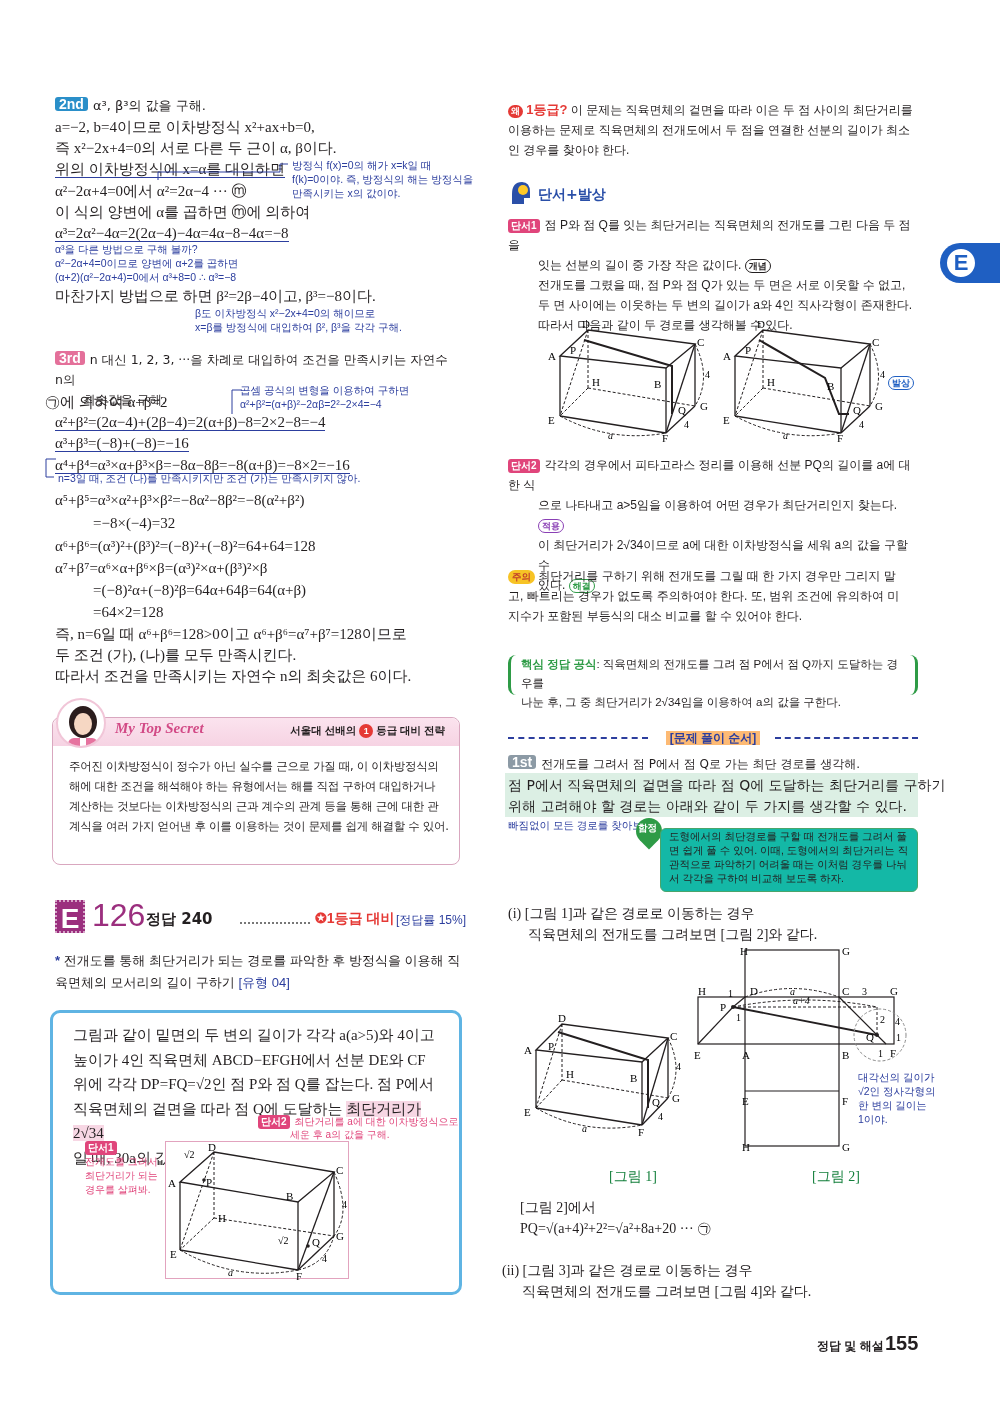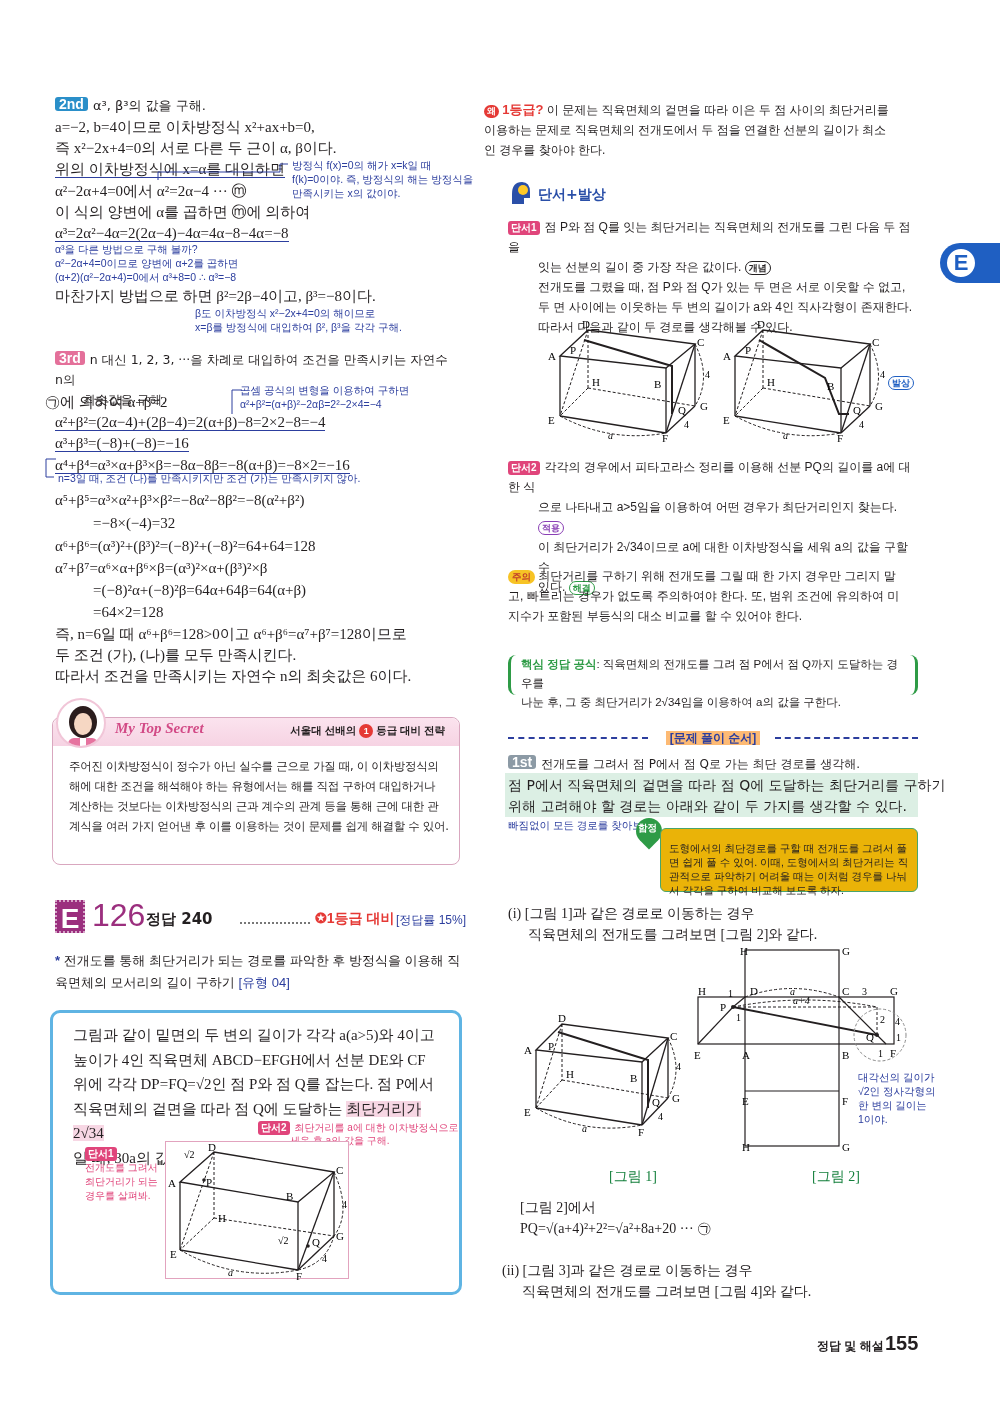--- a/index.html
+++ b/index.html
@@ -8,21 +8,21 @@
   .abs { position: absolute; }
   .sans { font-family: "DejaVu Sans", "Liberation Sans", sans-serif; }
   .serif { font-family: "Liberation Serif", "DejaVu Serif", serif; }
   .blue-note { color: #2c3e9e; font-family: "Liberation Sans", sans-serif; font-size: 10.5px; line-height: 14px; }
   .main-line { font-size: 15px; line-height: 21px; white-space: nowrap; }
   .u-blue { border-bottom: 1.5px solid #2c3e9e; }
   .step-badge { display: inline-block; color: #fff; font-family: "Liberation Sans", sans-serif; font-weight: bold; font-size: 14px; padding: 0 4px; border-radius: 3px; line-height: 14px; margin-right: 5px; vertical-align: 1px; }
   .badge-2nd { background: #2a8fc9; }
   .badge-3rd { background: #e4709a; }
   .badge-1st { background: #8c9aa5; }
-  .dan-badge { display: inline-block; background: #e0457b; color: #fff; font-family: "Liberation Sans", sans-serif; font-weight: bold; font-size: 10px; padding: 0 3px; border-radius: 3px; line-height: 14px; margin-right: 5px; margin-top: 6px; }
+  .dan-badge { display: inline-block; background: #e0457b; color: #fff; font-family: "Liberation Sans", sans-serif; font-weight: bold; font-size: 10px; padding: 0 3px; border-radius: 3px; line-height: 14px; margin-right: 5px; }
   .circ { display: inline-block; border: 1.2px solid currentColor; border-radius: 10px; font-size: 9px; padding: 0 3px; line-height: 12px; font-family: Liberation Serif, serif; font-weight: bold; }
   .right-text { font-family: "Liberation Sans", sans-serif; font-size: 12px; line-height: 20px; color: #231f20; }
   
   .e-tab { right: 0; top: 243px; width: 60px; height: 40px; background: #1f5fc2; border-radius: 20px 0 0 20px; }
   .e-tab-circle { left: 4px; top: 3px; width: 34px; height: 34px; border-radius: 50%; background: #fff; border: 3px solid #1f5fc2; color: #1f5fc2; font: bold 22px "Liberation Sans", sans-serif; text-align: center; line-height: 28px; }
   
   .secret-box { left: 52px; top: 717px; width: 408px; height: 148px; border: 1.5px solid #d9a7bf; border-radius: 8px; background: #fff; }
   .secret-head { left: 0; top: 0; width: 100%; height: 28px; background: linear-gradient(#fbe3ee,#f6d3e3); border-radius: 8px 8px 0 0; }
   .secret-title { left: 62px; top: 2px; color: #d24a86; font: italic bold 15px "Liberation Serif", serif; }
   .secret-sub { right: 14px; top: 6px; font: bold 10.5px "Liberation Sans", sans-serif; color: #231f20; }
@@ -43,21 +43,21 @@
   .rate { left: 396px; top: 912px; font: 12px "Liberation Sans", sans-serif; color: #2c3e9e; }
   .desc { left: 55px; top: 950px; width: 410px; font: 13px/22px "Liberation Sans", sans-serif; color: #231f20; }
   .desc .star { color: #2c3e9e; font-weight: bold; }
   .desc .type { color: #2c3e9e; }
   
   .core-box { left: 508px; top: 655px; width: 410px; height: 40px; border-left: 3px solid #2e9b46; border-right: 3px solid #2e9b46; border-radius: 8px; padding: 0 10px; font: 11.5px/19px "Liberation Sans", sans-serif; }
   .core-title { color: #2e9b46; font-weight: bold; }
   .order-head { left: 508px; top: 730px; width: 410px; text-align: center; font: bold 12px "Liberation Sans", sans-serif; color: #2c3e9e; }
   .order-line { top: 737px; height: 0; border-top: 2px dashed #2c3e9e; }
   .green-band { left: 505px; top: 773px; width: 413px; height: 44px; background: #dcefe4; }
-  .tip-box { left: 660px; top: 828px; width: 258px; height: 64px; border: 1.5px solid #4aa56b; border-radius: 6px; background: #eab308; padding: 12px 8px; font: 10.5px/14px "Liberation Sans", sans-serif; color: #231f20; }
+  .tip-box { left: 660px; top: 828px; width: 258px; height: 64px; border: 1.5px solid #4aa56b; border-radius: 6px; background: #14b8a6; padding: 0 8px; font: 10.5px/14px "Liberation Sans", sans-serif; color: #231f20; }
   .tip-pin { left: 636px; top: 818px; width: 26px; height: 26px; border-radius: 50% 50% 50% 0; transform: rotate(-45deg); background: #2e9b46; }
   .tip-pin-label { left: 638px; top: 822px; color: #fff; font: bold 9.5px "Liberation Sans", sans-serif; }
   .caption { font: 14px "Liberation Serif", serif; color: #15803d; margin-left: 24px; }
   .footer-label { left: 817px; top: 1338px; font: bold 12px "Liberation Sans", sans-serif; }
   .footer-num { left: 885px; top: 1332px; font: bold 20px "Liberation Sans", sans-serif; }
   svg text { font-family: "Liberation Serif", serif; }
 </style>
 </head>
 <body>
 
@@ -204,21 +204,21 @@
       <text x="146" y="104" font-size="11">Q</text>
       <text x="18" y="16" font-size="10">√2</text>
       <text x="112" y="102" font-size="10">√2</text>
       <text x="176" y="66" font-size="10">4</text>
       <text x="156" y="120" font-size="10">4</text>
       <text x="62" y="134" font-size="10" font-style="italic">a</text>
     </svg>
   </div>
 </div>
 
-<div class="abs right-text" style="left:484px; top:100px; width:412px;">
+<div class="abs right-text" style="left:508px; top:100px; width:412px;">
   <span style="display:inline-block; background:#e53935; color:#fff; font-size:9px; font-weight:bold; border-radius:8px; padding:0 3px; line-height:13px;">왜</span>
   <span style="color:#e53935; font-weight:bold; font-size:13px;">1등급?</span>
   <span>이 문제는 직육면체의 겉면을 따라 이은 두 점 사이의 최단거리를 이용하는 문제로 직육면체의 전개도에서 두 점을 연결한 선분의 길이가 최소인 경우를 찾아야 한다.</span>
 </div>
 
 <div class="abs" style="left:510px; top:180px; width:22px; height:26px;">
   <svg width="22" height="26" viewBox="0 0 22 26">
       <path d="M2,24 L2,14 Q2,2 12,2 Q20,2 20,12 L20,18 L14,18 L14,24 Z" fill="#2a4fa8"></path>
       <circle cx="13" cy="10" r="5" fill="#ffc928"></circle>
     </svg>

